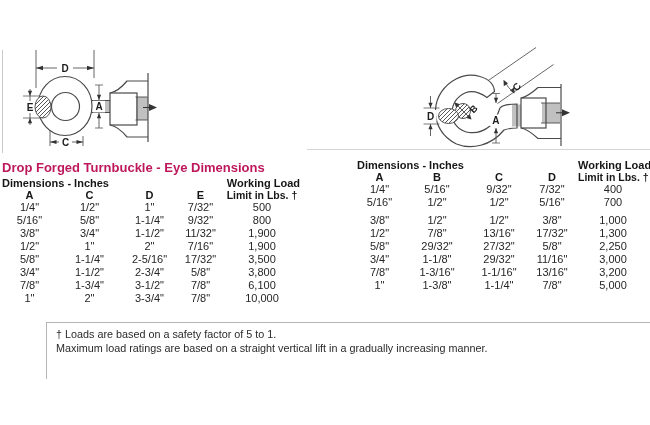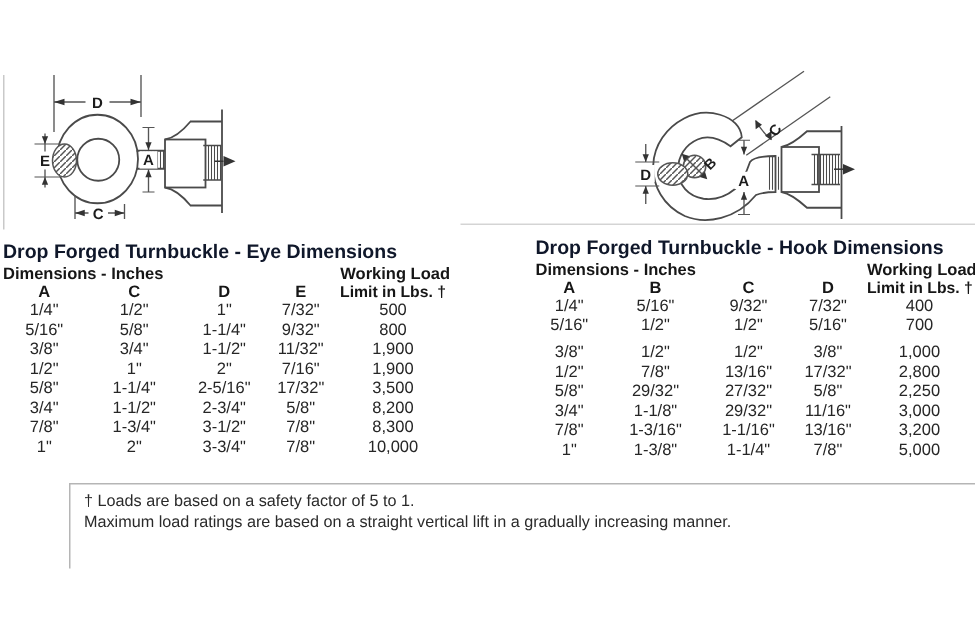--- a/index.html
+++ b/index.html
@@ -1,20 +1,20 @@
 <!DOCTYPE html>
 <html><head>
 <meta charset="utf-8">
 <style>
   html,body{margin:0;padding:0;background:#fff;}
   .page{position:relative;width:650px;height:425px;background:#ffffff;overflow:hidden;
         font-family:"Liberation Sans",sans-serif;color:#1f1f1f;}
   .edge-line{position:absolute;background:#c9c9c9;}
   .tbl{position:absolute;}
-  .tbl-title{font-weight:bold;font-size:13px;line-height:15px;white-space:nowrap;color:#0f172a;}
+  .tbl-title{font-weight:bold;font-size:13px;line-height:15px;white-space:nowrap;color:#be185d;}
   .grid{display:grid;}
   .eye-cols{grid-template-columns:55px 65px 55px 47px 76px;}
   .hook-cols{grid-template-columns:45px 70px 54px 52px 70px;}
   .subhead{font-size:11px;font-weight:bold;line-height:12px;margin-top:2px;color:#161616;}
   .subhead .dims{grid-column:1/5;white-space:nowrap;}
   .subhead .wl{grid-column:5;text-align:right;white-space:nowrap;}
   .colhead{font-size:11px;font-weight:bold;line-height:12px;color:#161616;}
   .colhead .tcell{text-align:center;}
   .colhead .tcell:last-child{font-size:10.5px;white-space:nowrap;}
   .trow{font-size:11px;line-height:13px;color:#262626;}
@@ -226,41 +226,40 @@
           <span class="tcell">1-1/4"</span>
           <span class="tcell">2-5/16"</span>
           <span class="tcell">17/32"</span>
           <span class="tcell">3,500</span>
         </div>
         <div class="trow grid eye-cols">
           <span class="tcell">3/4"</span>
           <span class="tcell">1-1/2"</span>
           <span class="tcell">2-3/4"</span>
           <span class="tcell">5/8"</span>
-          <span class="tcell">8,200</span>
+          <span class="tcell">3,800</span>
         </div>
         <div class="trow grid eye-cols">
           <span class="tcell">7/8"</span>
           <span class="tcell">1-3/4"</span>
           <span class="tcell">3-1/2"</span>
           <span class="tcell">7/8"</span>
-          <span class="tcell">8,300</span>
+          <span class="tcell">6,100</span>
         </div>
         <div class="trow grid eye-cols">
           <span class="tcell">1"</span>
           <span class="tcell">2"</span>
           <span class="tcell">3-3/4"</span>
           <span class="tcell">7/8"</span>
           <span class="tcell">10,000</span>
         </div>
       </div>
   </div>
 
   <div class="tbl" style="left:357px;top:157px;width:291px;">
-    <div class="tbl-title">Drop Forged Turnbuckle - Hook Dimensions</div>
     <div class="grid hook-cols subhead">
       <span class="dims">Dimensions - Inches</span>
       <span class="wl">Working Load</span>
     </div>
     <div class="grid hook-cols colhead">
         <span class="tcell">A</span>
         <span class="tcell">B</span>
         <span class="tcell">C</span>
         <span class="tcell">D</span>
         <span class="tcell">Limit in Lbs. †</span>
@@ -285,21 +284,21 @@
           <span class="tcell">1/2"</span>
           <span class="tcell">1/2"</span>
           <span class="tcell">3/8"</span>
           <span class="tcell">1,000</span>
         </div>
         <div class="trow grid hook-cols">
           <span class="tcell">1/2"</span>
           <span class="tcell">7/8"</span>
           <span class="tcell">13/16"</span>
           <span class="tcell">17/32"</span>
-          <span class="tcell">2,800</span>
+          <span class="tcell">1,300</span>
         </div>
         <div class="trow grid hook-cols">
           <span class="tcell">5/8"</span>
           <span class="tcell">29/32"</span>
           <span class="tcell">27/32"</span>
           <span class="tcell">5/8"</span>
           <span class="tcell">2,250</span>
         </div>
         <div class="trow grid hook-cols">
           <span class="tcell">3/4"</span>

